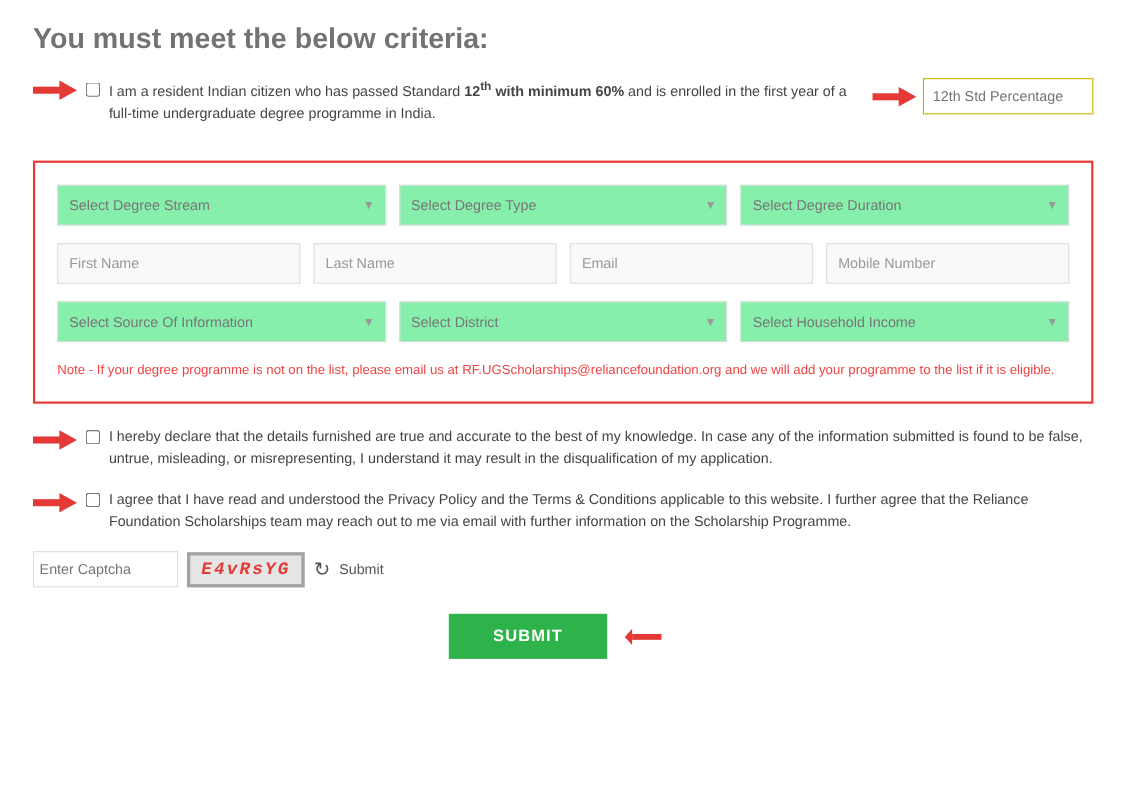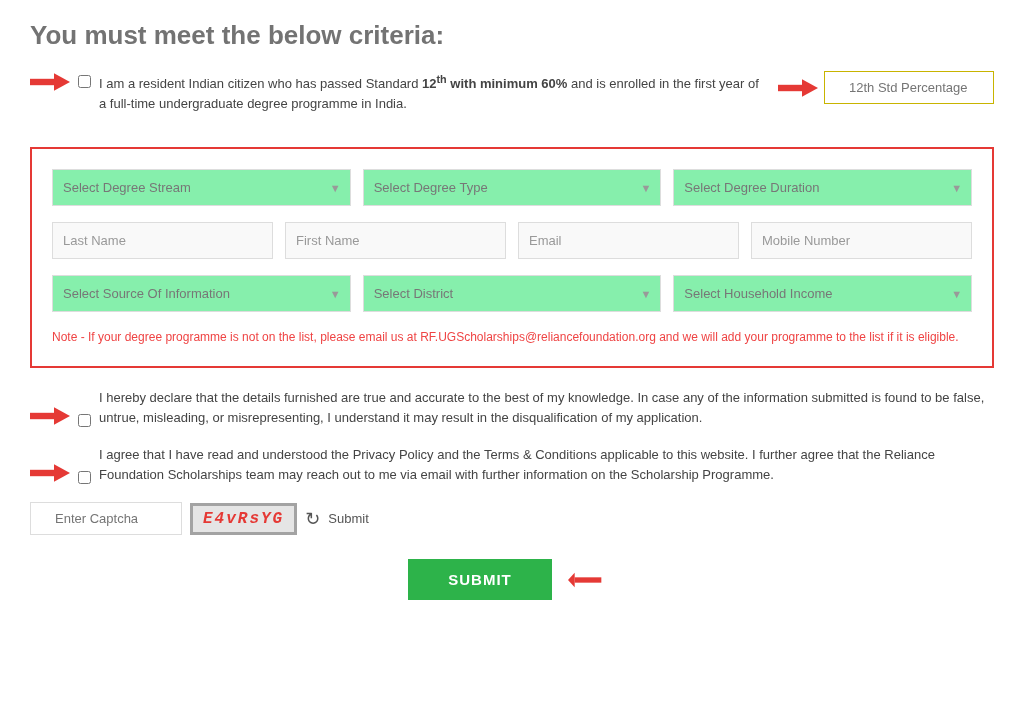--- a/index.html
+++ b/index.html
@@ -36,22 +36,22 @@
       font-weight: bold;
     }
     .std-input-wrapper {
       display: flex;
       align-items: center;
       margin-left: 12px;
       flex-shrink: 0;
     }
     .std-input {
       border: 1px solid #c8b400;
-      padding: 8px 24px;
-      width: 170px;
+      padding: 8px 8px;
+      width: 155px;
       font-size: 13px;
       color: #999;
       outline: none;
       background: #fff;
     }
     .form-box {
       border: 2px solid #e53935;
       padding: 20px;
       margin-bottom: 20px;
     }
@@ -98,40 +98,40 @@
       color: #999;
     }
     .note-text {
       font-size: 12px;
       color: #ef4444;
       line-height: 1.5;
       margin-top: 4px;
     }
     .declare-row {
       display: flex;
-      align-items: flex-end;
+      align-items: flex-start;
       margin-bottom: 18px;
     }
     .declare-text {
       font-size: 13px;
       color: #444;
       line-height: 1.5;
       flex: 1;
     }
     .captcha-row {
       display: flex;
       align-items: center;
       gap: 8px;
       margin-bottom: 24px;
       margin-top: 8px;
     }
     .captcha-input {
       border: 1px solid #ddd;
-      padding: 8px 24px;
-      width: 152px;
+      padding: 8px 5px;
+      width: 132px;
       font-size: 13px;
       color: #999;
       outline: none;
     }
     .captcha-image {
       background: #e5e5e5;
       border: 3px solid #a3a3a3;
       padding: 4px 10px;
       font-size: 16px;
       font-weight: bold;
@@ -215,22 +215,22 @@
     </div>
     <div class="form-select-wrapper">
       <select class="form-select">
         <option value="">Select Degree Duration</option>
       </select>
       <span class="select-arrow">▼</span>
     </div>
   </div>
 
   <div class="form-row">
+    <input type="text" class="form-input" placeholder="First Name" style="">
     <input type="text" class="form-input" placeholder="Last Name" style="">
-    <input type="text" class="form-input" placeholder="First Name" style="">
     <input type="email" class="form-input" placeholder="Email" style="">
     <input type="tel" class="form-input" placeholder="Mobile Number" style="">
   </div>
 
   <div class="form-row">
     <div class="form-select-wrapper">
       <select class="form-select">
         <option value="">Select Source Of Information</option>
       </select>
       <span class="select-arrow">▼</span>

